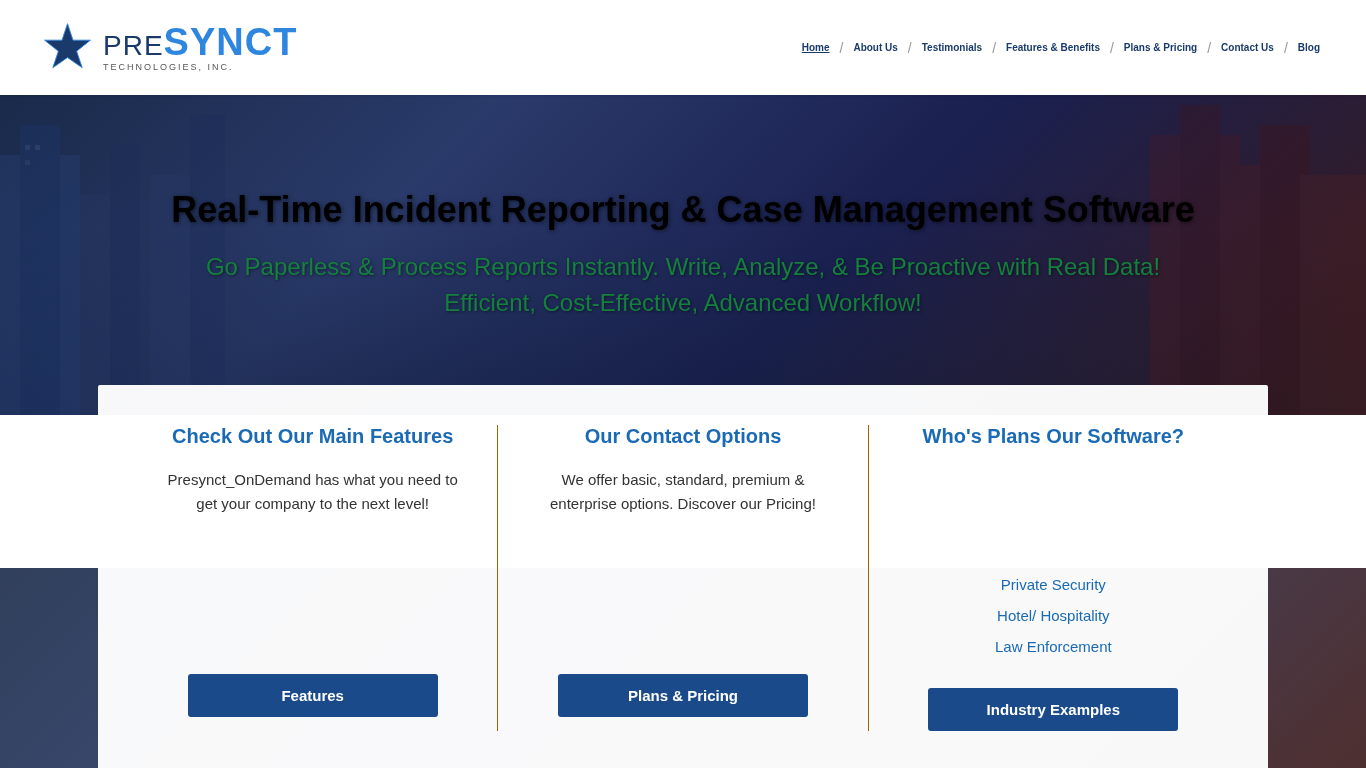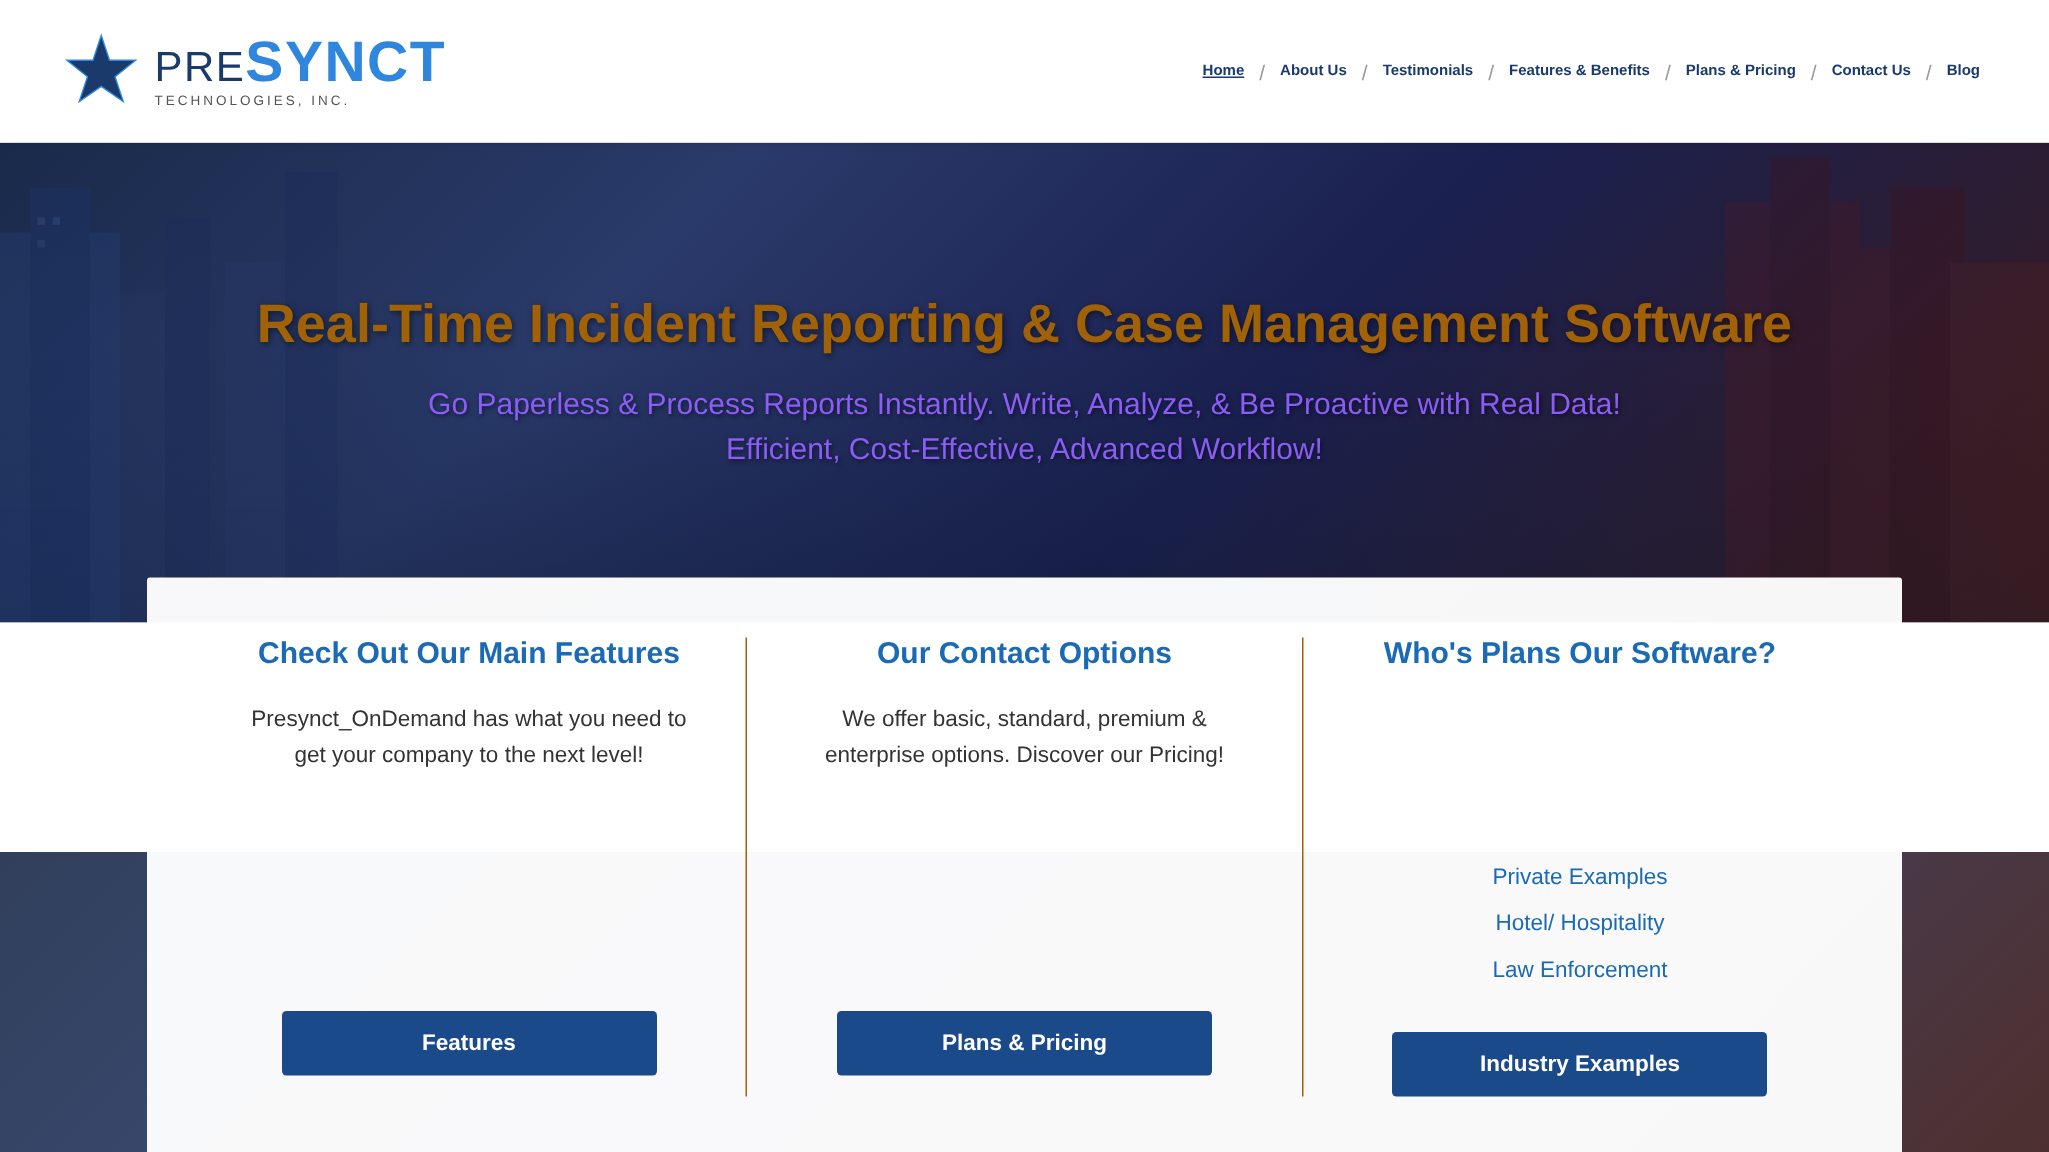--- a/index.html
+++ b/index.html
@@ -80,27 +80,27 @@
         linear-gradient(to top, #0d1b35 0%, transparent 60%);
     }
     .hero-content {
       position: relative;
       z-index: 2;
       padding: 20px 40px;
     }
     .hero-title {
       font-size: 36px;
       font-weight: bold;
-      color: #a16207;
+      color: #000000;
       margin-bottom: 18px;
       text-shadow: 1px 1px 4px rgba(0,0,0,0.5);
     }
     .hero-subtitle {
-      font-size: 20px;
-      color: #8b5cf6;
+      font-size: 24px;
+      color: #15803d;
       line-height: 1.5;
       text-shadow: 1px 1px 3px rgba(0,0,0,0.5);
     }
 
     
     #cards-section {
       background: rgba(255,255,255,0.97);
       margin: 0 98px;
       position: relative;
       z-index: 5;
@@ -262,21 +262,21 @@
         <div class="card-title">Our Contact Options</div>
         <div class="card-body">We offer basic, standard, premium &amp; enterprise options. Discover our Pricing!</div>
         <div class="card-links"></div>
         <button class="card-btn">Plans &amp; Pricing</button>
       </div>
 
       <div class="card">
         <div class="card-title">Who's Plans Our Software?</div>
         <div class="card-body"></div>
         <div class="card-links">
-          <a class="card-link">Private Examples</a>
+          <a class="card-link">Private Security</a>
           <a class="card-link">Hotel/ Hospitality</a>
           <a class="card-link">Law Enforcement</a>
         </div>
         <button class="card-btn">Industry Examples</button>
       </div>
     </div>
   </div>
 </div>
 
 </body></html>

